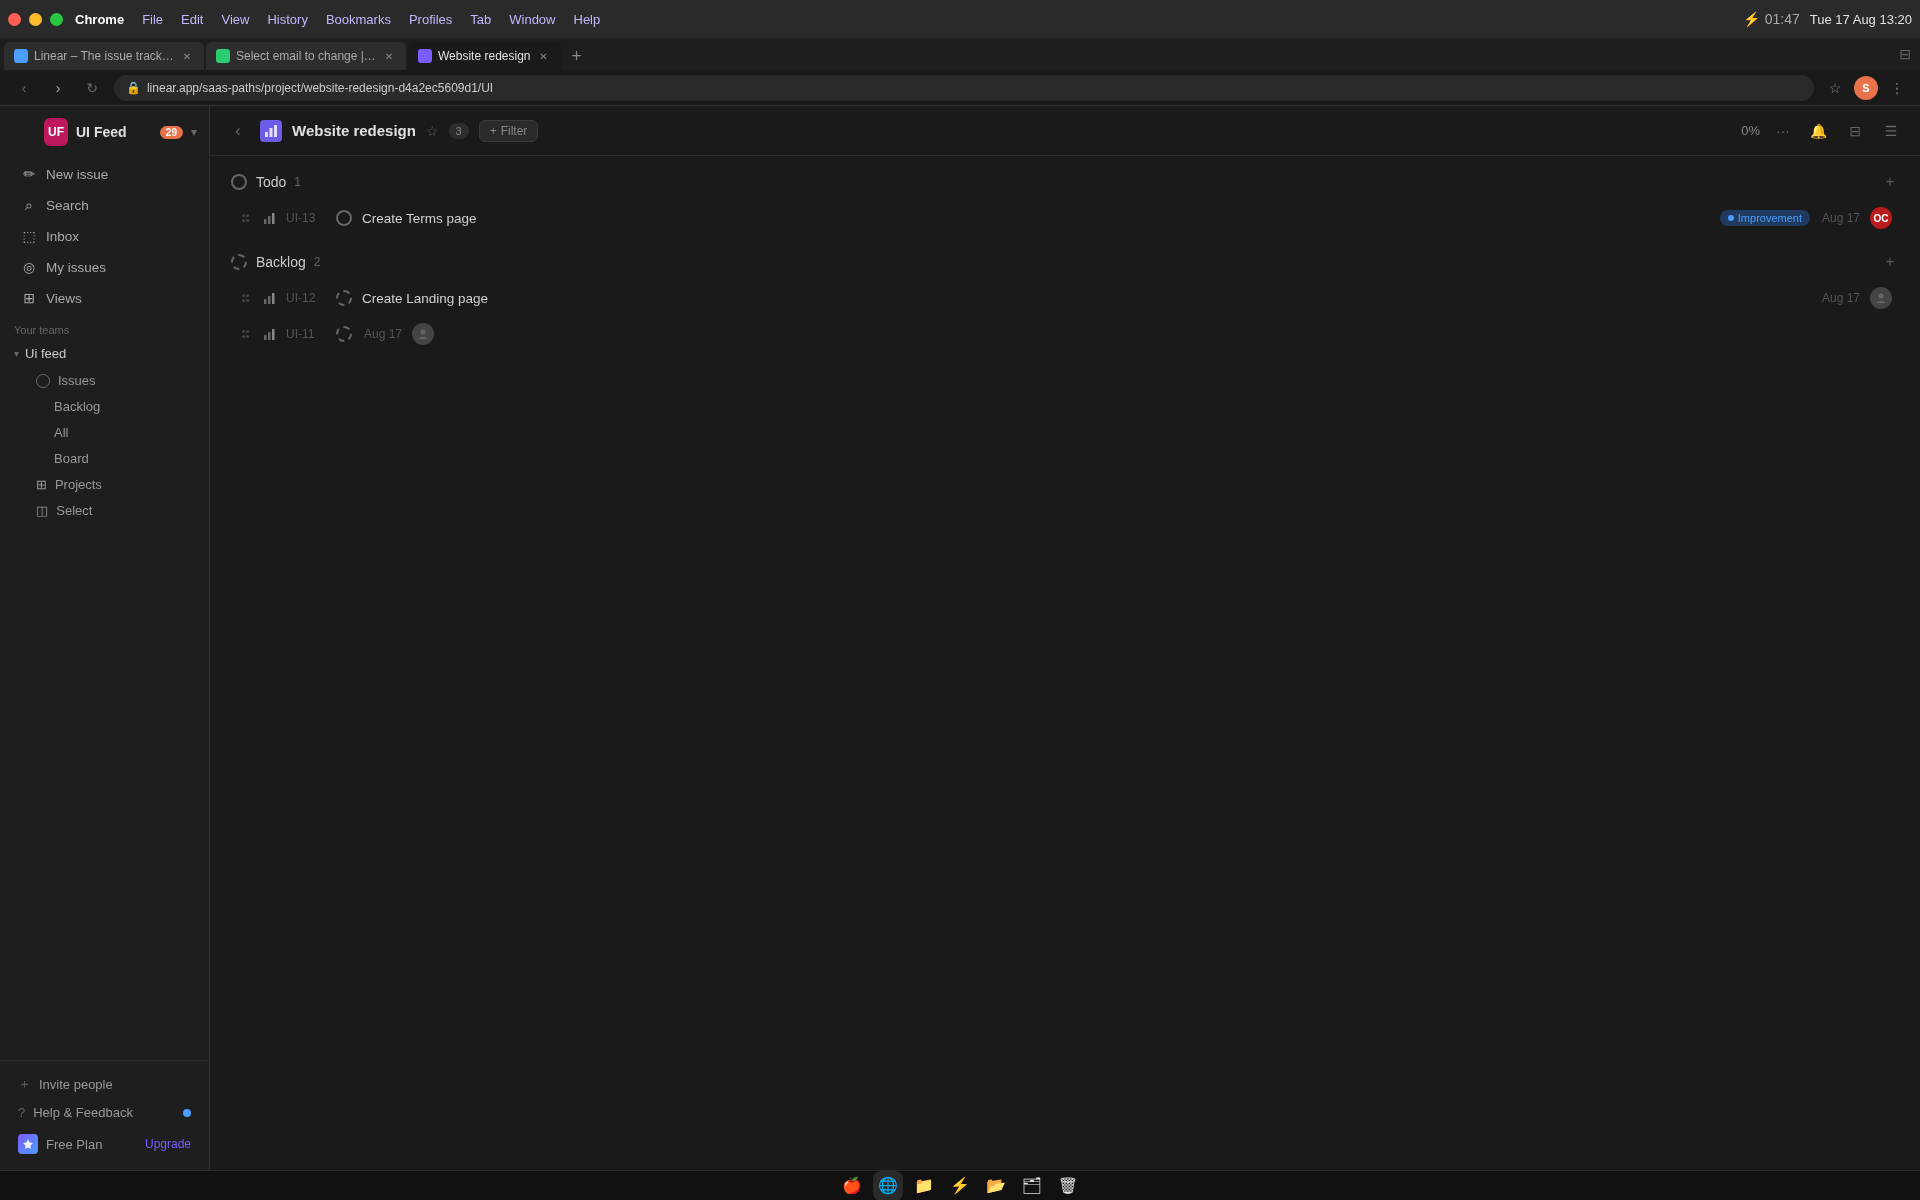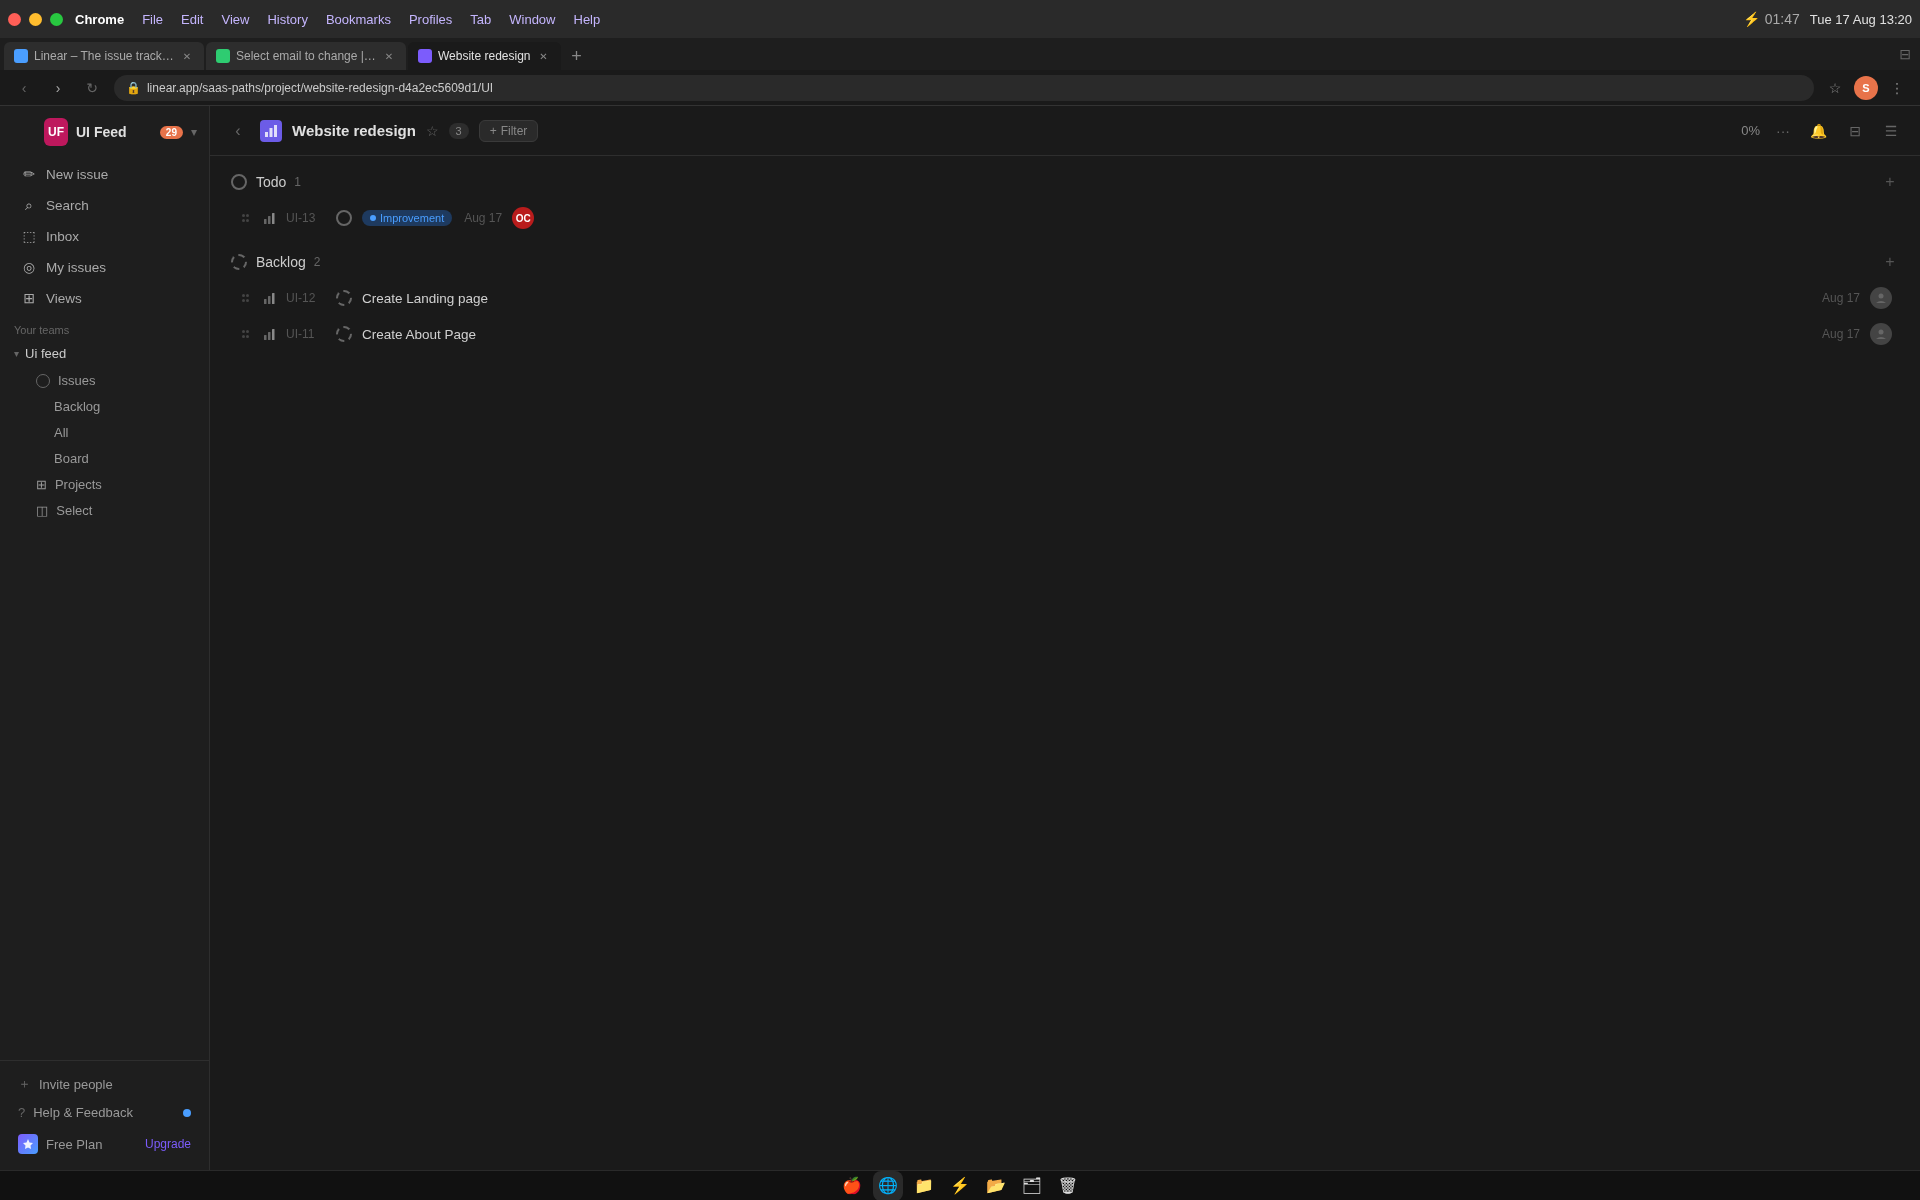--- a/index.html
+++ b/index.html
@@ -774,20 +774,21 @@
         </div>
         <div class="issue-priority">
           <svg width="13" height="13" viewBox="0 0 13 13" fill="none">
             <rect x="1" y="7" width="2.5" height="5" rx="0.5" fill="#666"></rect>
             <rect x="5" y="4" width="2.5" height="8" rx="0.5" fill="#666"></rect>
             <rect x="9" y="1" width="2.5" height="11" rx="0.5" fill="#888"></rect>
           </svg>
         </div>
         <span class="issue-id">UI-13</span>
         <div class="status-todo"></div>
+        <span class="issue-title">Create Terms page</span>
         <div class="issue-tag">
           <span class="tag-dot"></span>
           <span>Improvement</span>
         </div>
         <span class="issue-date">Aug 17</span>
         <div class="issue-avatar">OC</div>
       </div>
 
       <div class="section-header" style="margin-top:8px;">
         <div class="section-status-icon">
@@ -841,21 +842,20 @@
         </div>
         <div class="issue-priority">
           <svg width="13" height="13" viewBox="0 0 13 13" fill="none">
             <rect x="1" y="7" width="2.5" height="5" rx="0.5" fill="#666"></rect>
             <rect x="5" y="4" width="2.5" height="8" rx="0.5" fill="#666"></rect>
             <rect x="9" y="1" width="2.5" height="11" rx="0.5" fill="#888"></rect>
           </svg>
         </div>
         <span class="issue-id">UI-11</span>
         <div class="status-backlog"></div>
-        <span class="issue-title">Create About Page</span>
         <span class="issue-date">Aug 17</span>
         <div class="issue-avatar-circle">
           <svg width="12" height="12" viewBox="0 0 12 12" fill="none">
             <circle cx="6" cy="4" r="2.5" fill="#666"></circle>
             <path d="M1 11 Q6 7 11 11" fill="#666"></path>
           </svg>
         </div>
       </div>
 
     </div>

